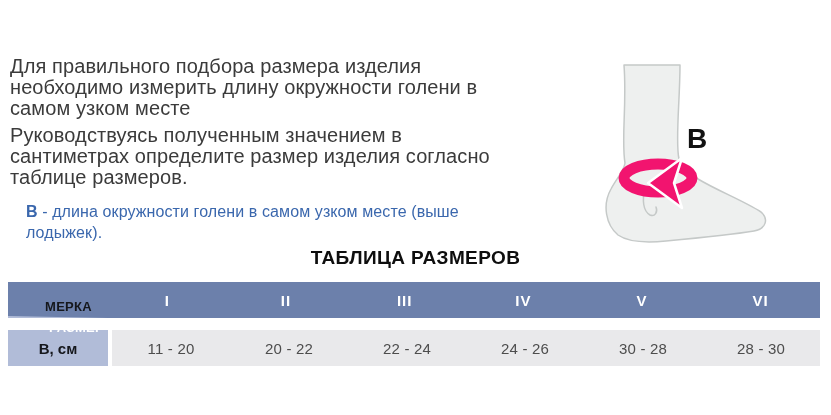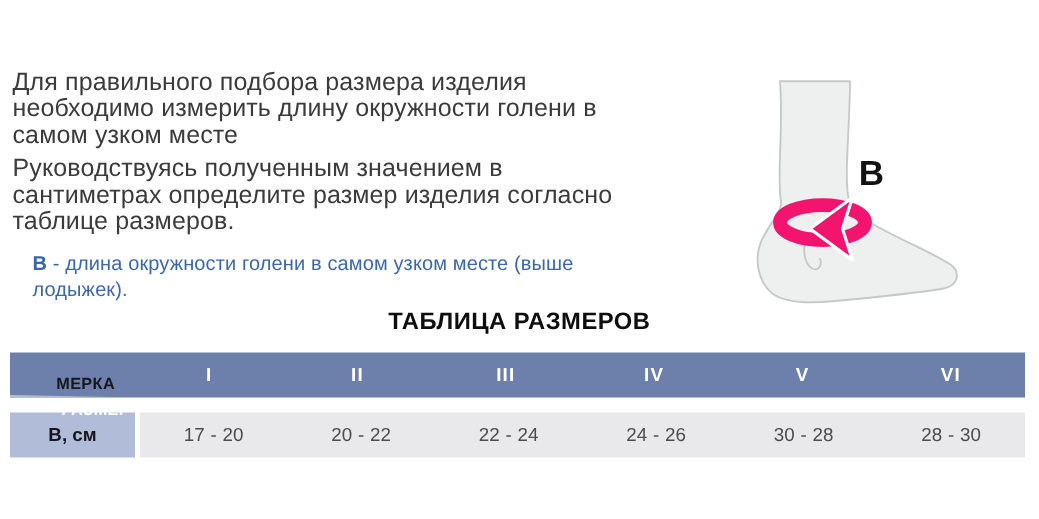--- a/index.html
+++ b/index.html
@@ -105,21 +105,21 @@
       <div class="hcell">I</div>
       <div class="hcell">II</div>
       <div class="hcell">III</div>
       <div class="hcell">IV</div>
       <div class="hcell">V</div>
       <div class="hcell">VI</div>
     </div>
     <div class="trow">
       <div class="rowlabel">В, см</div>
       <div class="values">
-        <div class="vcell">17 - 20</div>
+        <div class="vcell">11 - 20</div>
         <div class="vcell">20 - 22</div>
         <div class="vcell">22 - 24</div>
         <div class="vcell">24 - 26</div>
         <div class="vcell">30 - 28</div>
         <div class="vcell">28 - 30</div>
       </div>
     </div>
   </div>
 
 </div>

